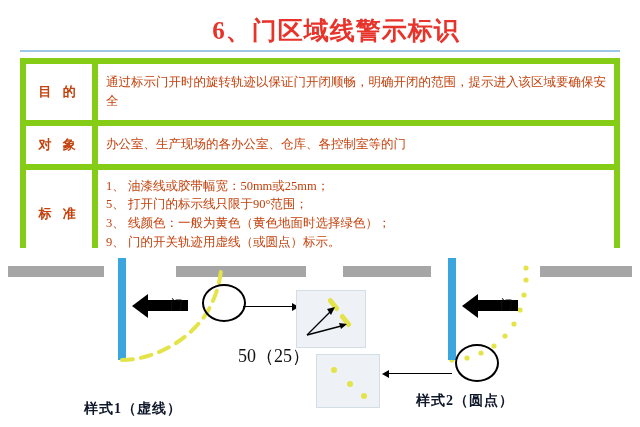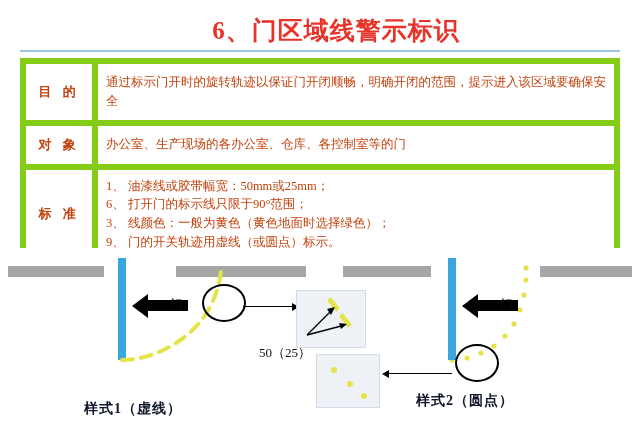--- a/index.html
+++ b/index.html
@@ -126,23 +126,22 @@
     font-family: "Liberation Serif", serif;
     font-size: 14px;
     font-weight: bold;
     color: #0f172a;
     letter-spacing: 1px;
     white-space: nowrap;
   }
   .dim-label {
     position: absolute;
     font-family: "Liberation Serif", serif;
-    font-size: 13px;
+    font-size: 18px;
     color: #111;
-    margin-left: 21px;
   }
   .ellipse {
     position: absolute;
     border: 2px solid #000000;
     border-radius: 50%;
     background: transparent;
   }
   .leader {
     position: absolute;
     height: 1px;
@@ -204,21 +203,21 @@
       </tr>
       <tr class="row-object">
         <td class="hdr">对 象</td>
         <td>办公室、生产现场的各办公室、仓库、各控制室等的门</td>
       </tr>
       <tr class="row-std">
         <td class="hdr">标 准</td>
         <td>
           <ul class="std-list">
             <li>1、 油漆线或胶带幅宽：50mm或25mm；</li>
-            <li>6、 打开门的标示线只限于90°范围；</li>
+            <li>5、 打开门的标示线只限于90°范围；</li>
             <li>3、 线颜色：一般为黄色（黄色地面时选择绿色）；</li>
             <li>9、 门的开关轨迹用虚线（或圆点）标示。</li>
           </ul>
         </td>
       </tr>
     </tbody>
   </table>
 
   <div class="diagram">
 

